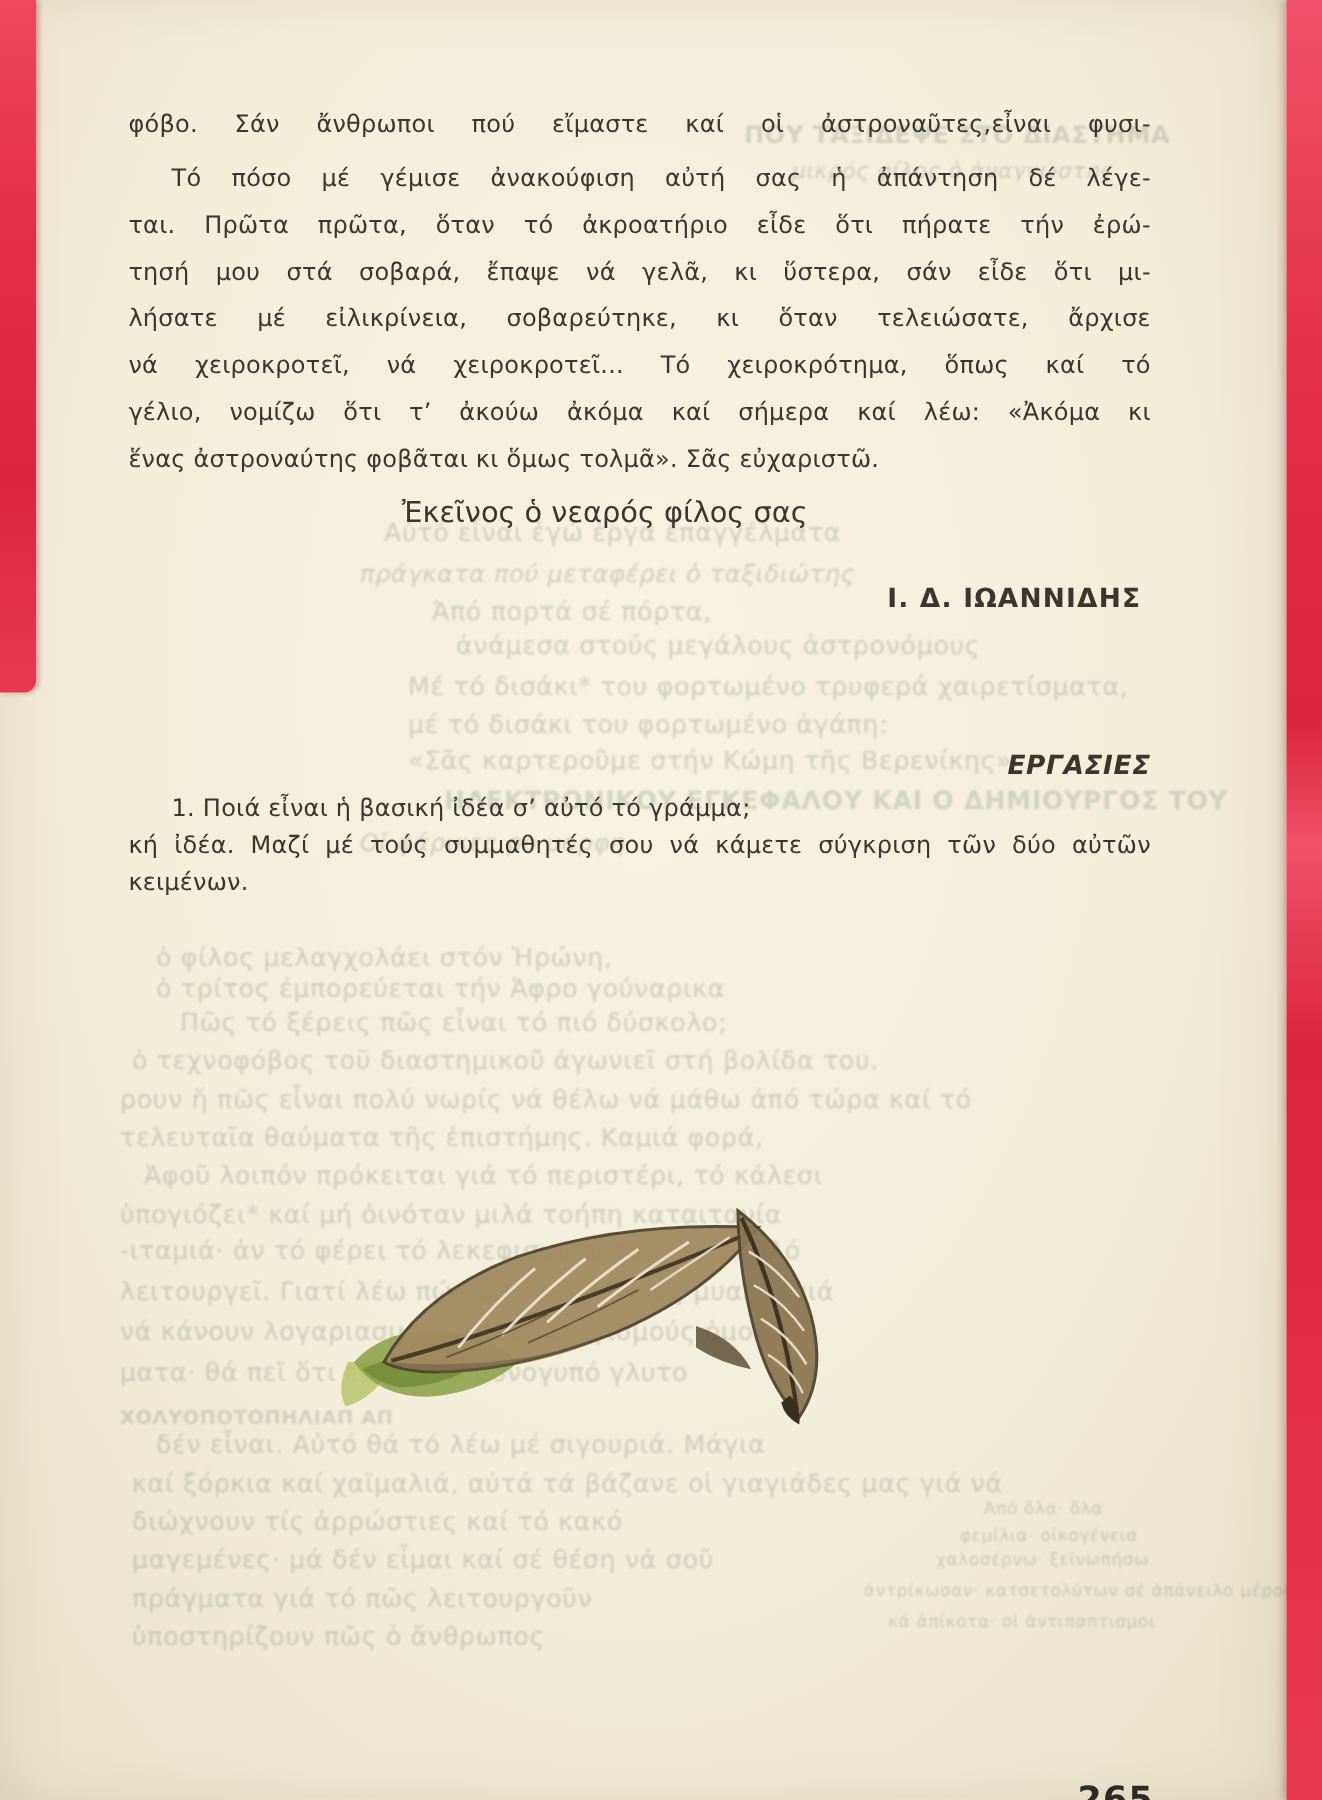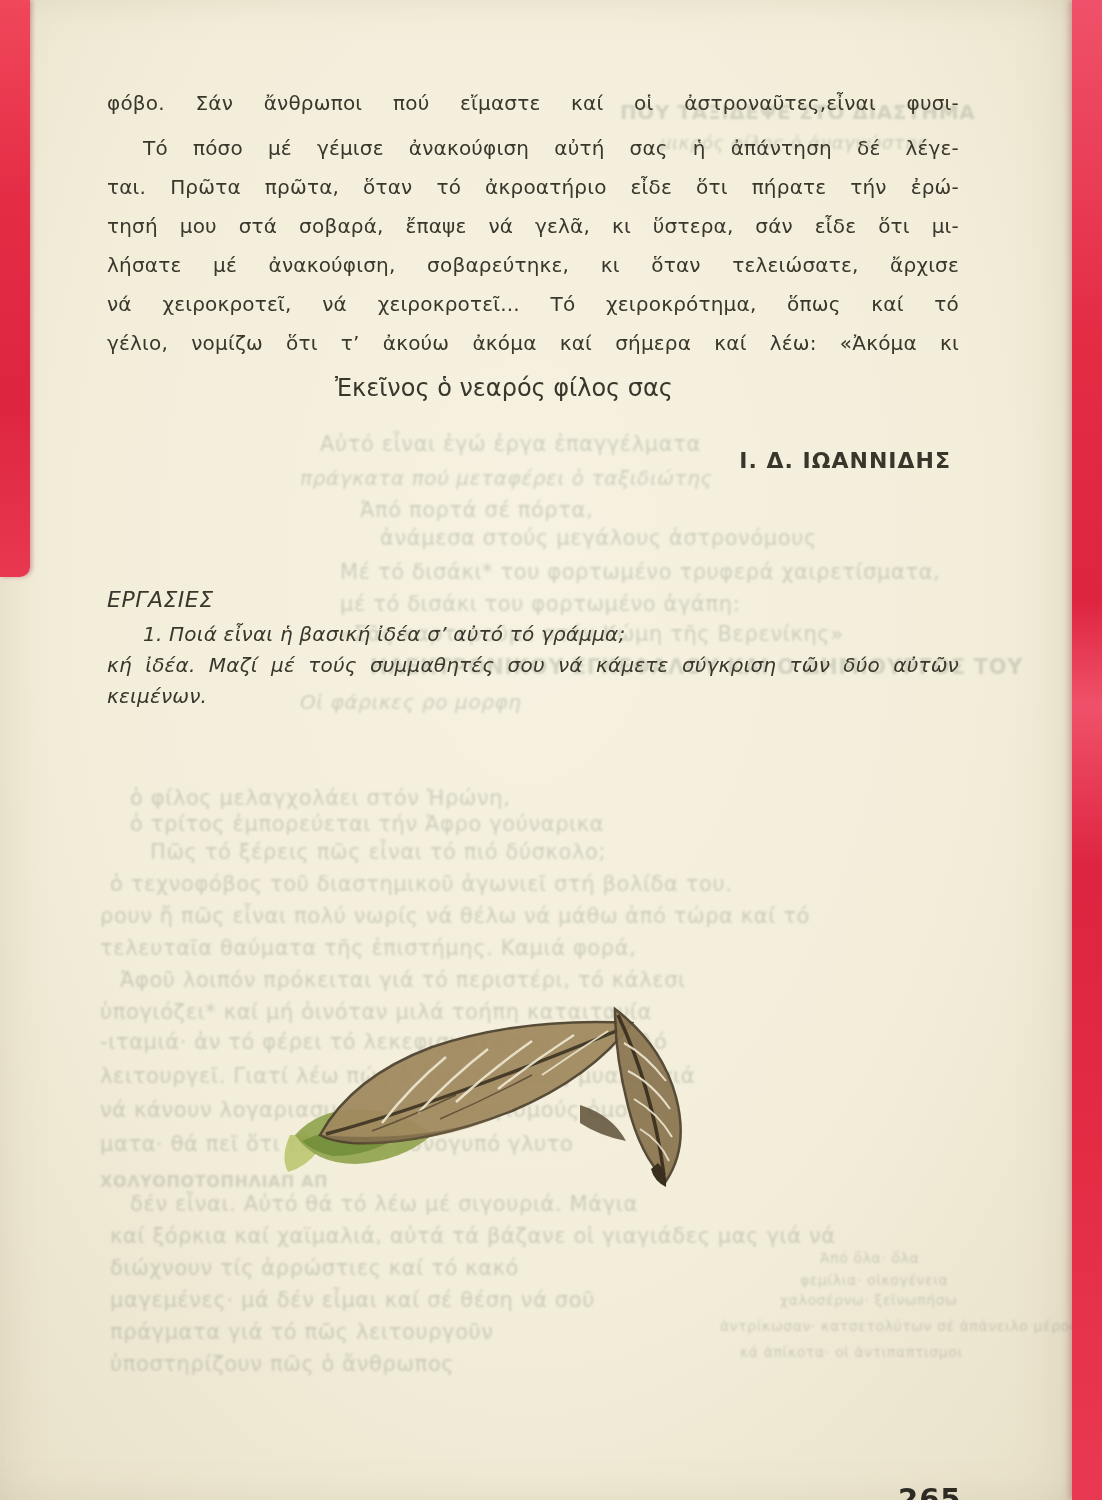--- a/index.html
+++ b/index.html
@@ -53,26 +53,26 @@
     margin-top:10px;height:30px;line-height:30px;
     font-size:24px;text-align:center;padding-right:58px;
   }
   .author{
     margin-top:44px;height:28px;line-height:28px;
     font-size:22px;font-weight:bold;letter-spacing:1px;
     text-align:right;padding-right:8px;
   }
   .ex-heading{
     margin-top:110px;height:30px;line-height:30px;
-    font-size:22px;font-weight:normal;font-style:italic;letter-spacing:.5px;
+    font-size:22px;font-weight:bold;font-style:italic;letter-spacing:.5px;text-align:right;
   }
   .ex-list{margin-top:4px;}
   .ex-line{
     height:31px;line-height:31px;overflow:hidden;text-align:justify;
-    font-size:20px;font-style:italic;letter-spacing:.2px;
+    font-size:20px;letter-spacing:.2px;
   }
   .ex-line:not(.last)::after{content:"";display:inline-block;width:100%;}
   .ex-line.last{text-align:left;}
   .ex-line.first{text-indent:36px;}
   
   .illustration{position:absolute;left:260px;top:985px;z-index:2;}
   
   .page-number{
     position:absolute;left:898px;top:1482px;z-index:2;
     font-size:29px;font-weight:bold;letter-spacing:1px;color:#2e2b24;
@@ -125,23 +125,24 @@
   <div class="red-strip right"></div>
 
   <div class="content">
     <div class="para para1">
         <div class="line">φόβο. Σάν ἄνθρωποι πού εἴμαστε καί οἱ ἀστροναῦτες,εἶναι φυσι-</div>
       </div>
     <div class="para para2">
         <div class="line first">Τό πόσο μέ γέμισε ἀνακούφιση αὐτή σας ἡ ἀπάντηση δέ λέγε-</div>
         <div class="line">ται. Πρῶτα πρῶτα, ὅταν τό ἀκροατήριο εἶδε ὅτι πήρατε τήν ἐρώ-</div>
         <div class="line">τησή μου στά σοβαρά, ἔπαψε νά γελᾶ, κι ὕστερα, σάν εἶδε ὅτι μι-</div>
-        <div class="line">λήσατε μέ ἀνακούφιση, σοβαρεύτηκε, κι ὅταν τελειώσατε, ἄρχισε</div>
+        <div class="line">λήσατε μέ εἰλικρίνεια, σοβαρεύτηκε, κι ὅταν τελειώσατε, ἄρχισε</div>
         <div class="line">νά χειροκροτεῖ, νά χειροκροτεῖ... Τό χειροκρότημα, ὅπως καί τό</div>
         <div class="line">γέλιο, νομίζω ὅτι τ’ ἀκούω ἀκόμα καί σήμερα καί λέω: «Ἀκόμα κι</div>
+        <div class="line last">ἕνας ἀστροναύτης φοβᾶται κι ὅμως τολμᾶ». Σᾶς εὐχαριστῶ.</div>
       </div>
     <div class="signature">Ἐκεῖνος ὁ νεαρός φίλος σας</div>
     <div class="author">Ι. Δ. ΙΩΑΝΝΙΔΗΣ</div>
     <div class="ex-heading">ΕΡΓΑΣΙΕΣ</div>
     <div class="ex-list">
         <div>
           <div class="ex-line first last">1. Ποιά εἶναι ἡ βασική ἰδέα σ’ αὐτό τό γράμμα;</div>
         </div>
         <div>
           <div class="ex-line">κή ἰδέα. Μαζί μέ τούς συμμαθητές σου νά κάμετε σύγκριση τῶν δύο αὐτῶν</div>

